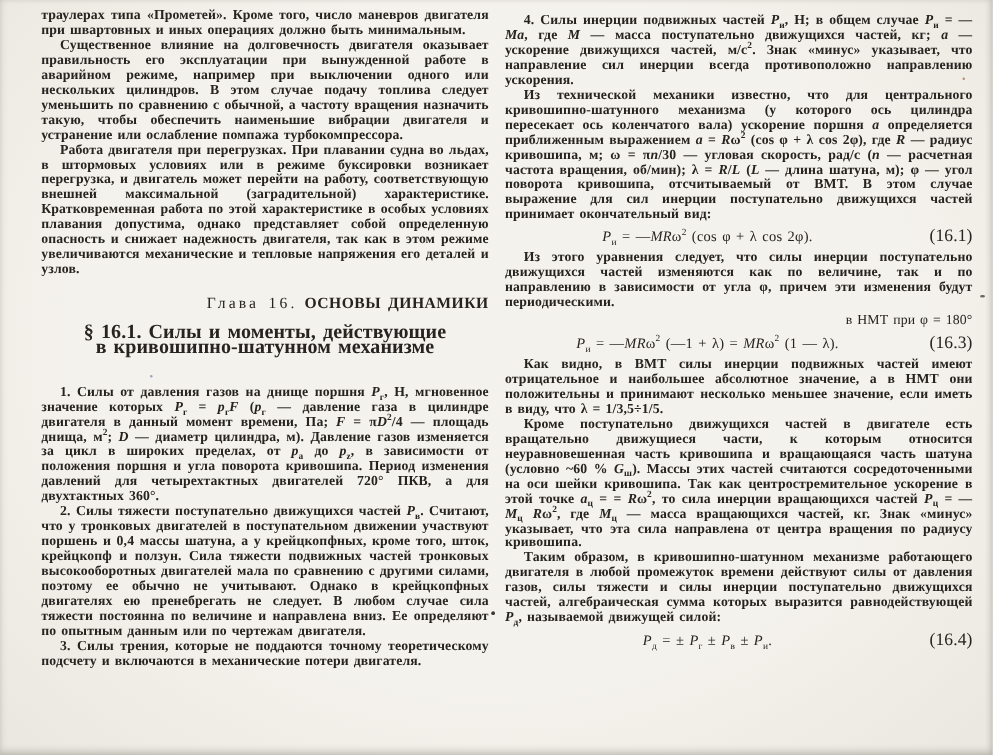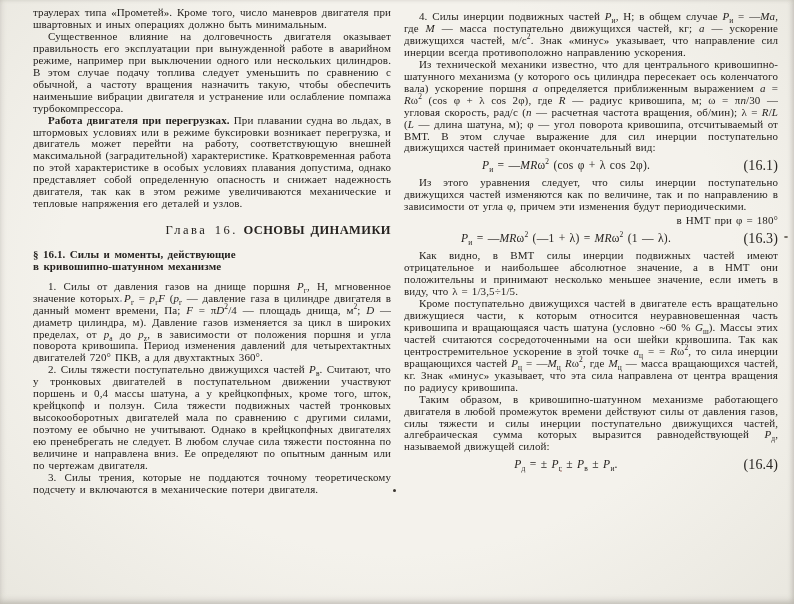--- a/index.html
+++ b/index.html
@@ -20,33 +20,33 @@
     -webkit-font-smoothing:antialiased;
   }
   .page{
     position:absolute;top:0;height:604px;overflow:hidden;
     font-size:11px;line-height:11.95px;
     text-align:justify;
     letter-spacing:.1px;word-spacing:1.1px;
   }
   .page-left{left:33px;width:358px;padding-top:7px;}
   .page-right{left:404px;width:374px;padding-top:11px;}
-  p.para{margin:0;text-indent:15px;}
+  p.para{margin:0;text-indent:15px;font-weight:bold;}
   p.para.flush{text-indent:0;}
   .chapter{
     margin:13px 0 0 0;
     font-size:12.5px;line-height:14.5px;
     font-weight:bold;letter-spacing:.4px;word-spacing:2px;
     text-align:right;
   }
   .chapter-label{font-weight:normal;letter-spacing:2.5px;}
   .section{
-    margin:10px 0 8px 0;
-    font-size:11px;line-height:12.5px;
-    font-weight:bold;text-align:left;word-spacing:1.5px;
+    margin:10px 0 24px 0;
+    font-size:16px;line-height:12.5px;
+    font-weight:bold;text-align:center;word-spacing:1.5px;
   }
   .eq-row{
     display:flex;align-items:flex-end;
     margin:6px 0 5px 0;
     text-indent:0;
   }
   .eq-body{flex:1;text-align:center;font-size:11.6px;letter-spacing:.2px;}
   .eq-body i{font-family:"Liberation Serif",serif;}
   .eq-num{width:50px;text-align:right;font-size:14px;}
   .inter-line{margin:2px 0 0 0;text-indent:15px;text-align:right;}

